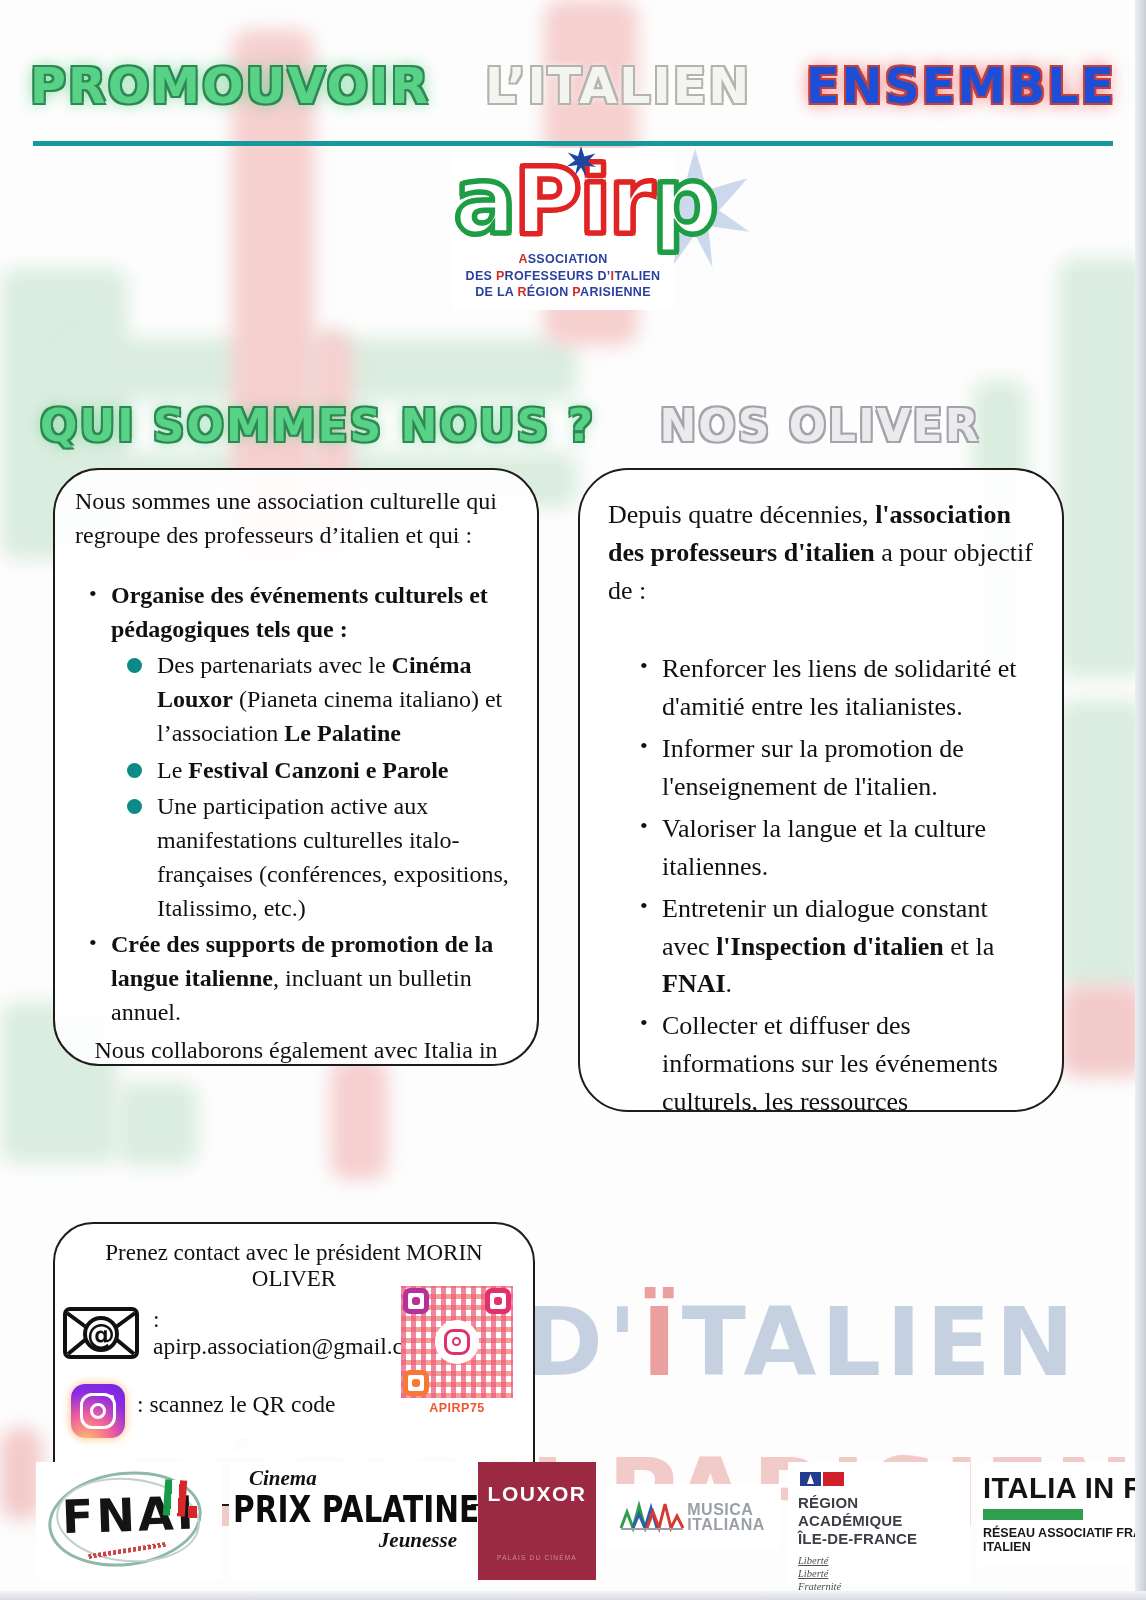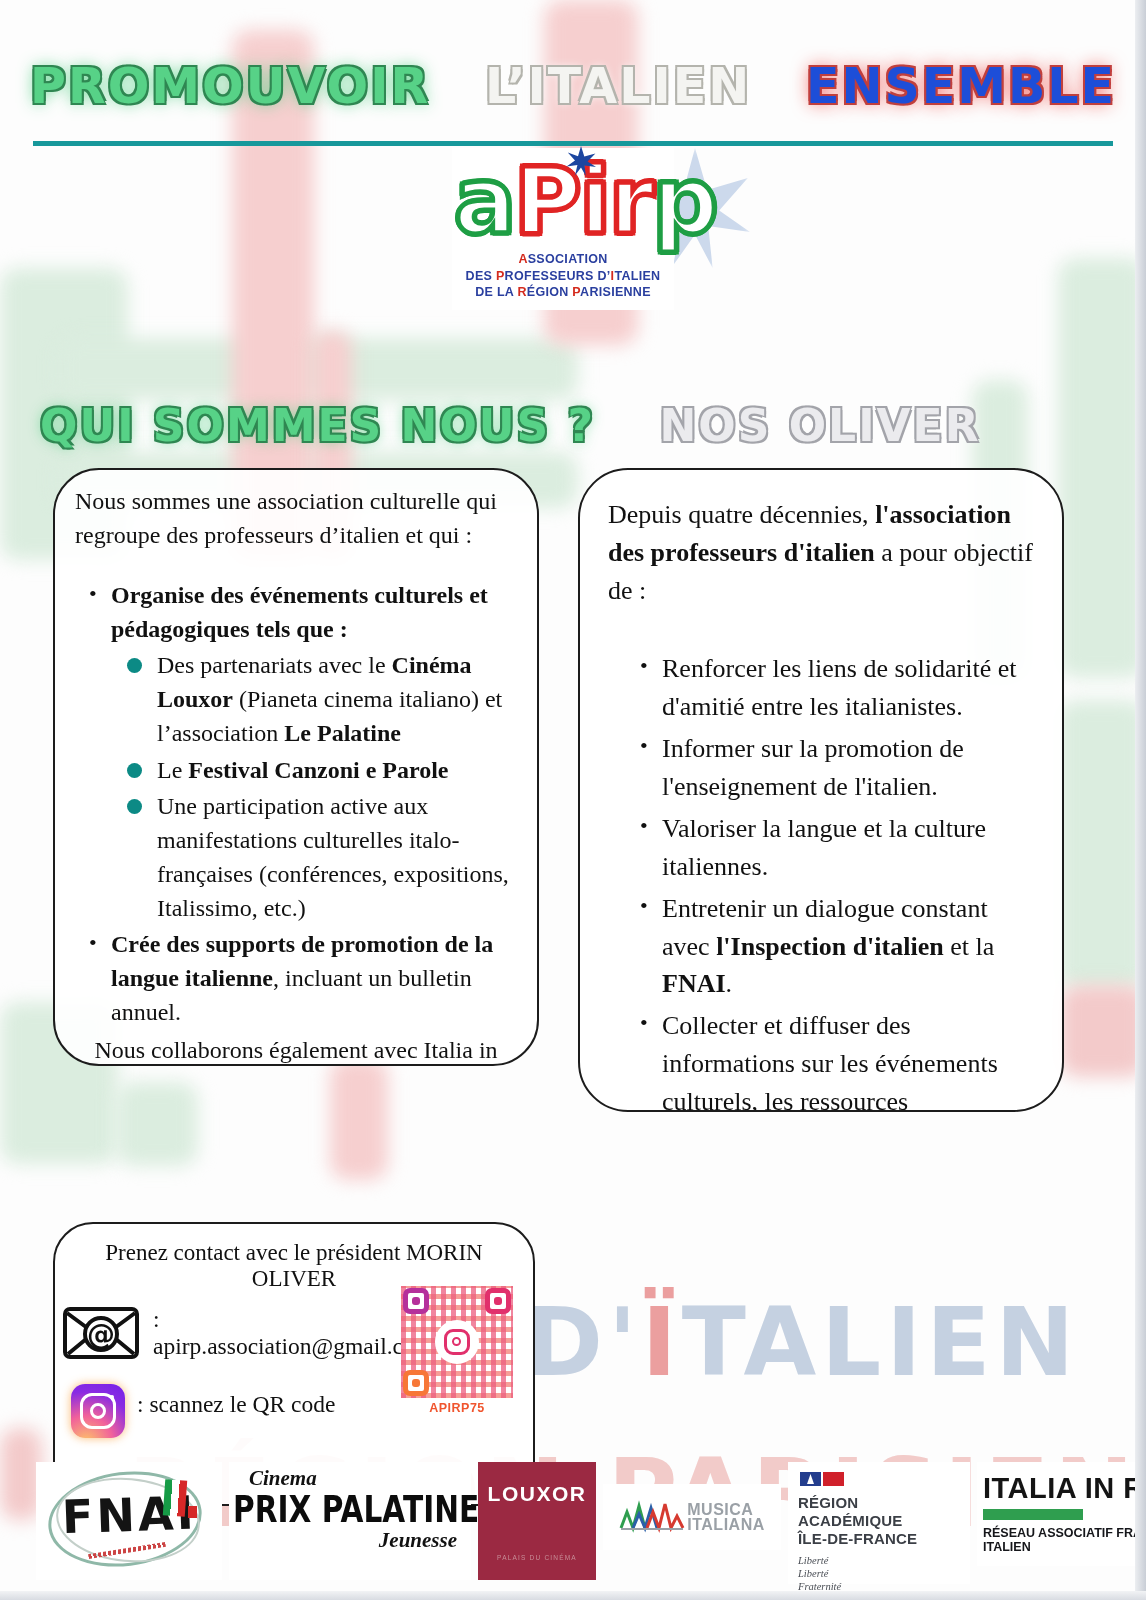--- a/index.html
+++ b/index.html
@@ -112,21 +112,21 @@
   .lx-main{color:#fff;font-weight:700;font-size:21px;letter-spacing:1.5px;}
   .lx-sub{color:#c78d97;font-size:6.5px;letter-spacing:1.2px;margin-top:4px;}
   .musica{width:178px;height:66px;flex:0 0 auto;margin-top:22px;display:flex;align-items:center;justify-content:center;gap:2px;}
   .mus-txt{color:#9aa0a6;font-weight:700;font-size:16px;line-height:.95;letter-spacing:.5px;}
   .region{width:182px;height:122px;flex:0 0 auto;padding:8px 10px;box-sizing:border-box;}
   .reg-flag{display:flex;gap:2px;margin:2px 0 8px 2px;}
   .reg-flag .fb{width:21px;height:14px;background:#233d8d;position:relative;}
   .reg-flag .fb::after{content:"";position:absolute;left:7px;top:2px;width:7px;height:10px;background:#fff;clip-path:polygon(50% 0,100% 100%,0 100%);}
   .reg-flag .fr{width:21px;height:14px;background:#d0202a;}
   .reg-l{font-weight:700;font-size:15px;color:#3b3f46;letter-spacing:.2px;line-height:1.2;}
-  .reg-motto{font-family:"Liberation Serif",serif;font-style:italic;font-size:10.5px;color:#4a4e55;line-height:1.25;margin-top:6px;}
+  .reg-motto{font-family:"Liberation Serif",serif;font-style:italic;font-size:10.5px;color:#4a4e55;line-height:1.25;margin-top:6px;text-decoration:underline;}
   .italia{width:238px;height:104px;flex:0 0 auto;padding:10px 6px 0;box-sizing:border-box;}
   .it-main{font-weight:800;font-size:29px;color:#141414;white-space:nowrap;letter-spacing:.5px;}
   .it-bars{display:flex;align-items:center;margin:4px 0 6px;}
   .it-bars .g{width:100px;height:11px;background:#2f9e4f;}
   .it-bars .sp{flex:1;}
   .it-sub{font-weight:700;font-size:12.5px;color:#15161a;}
   
   .env{flex:0 0 auto;}
 </style>
 </head>

